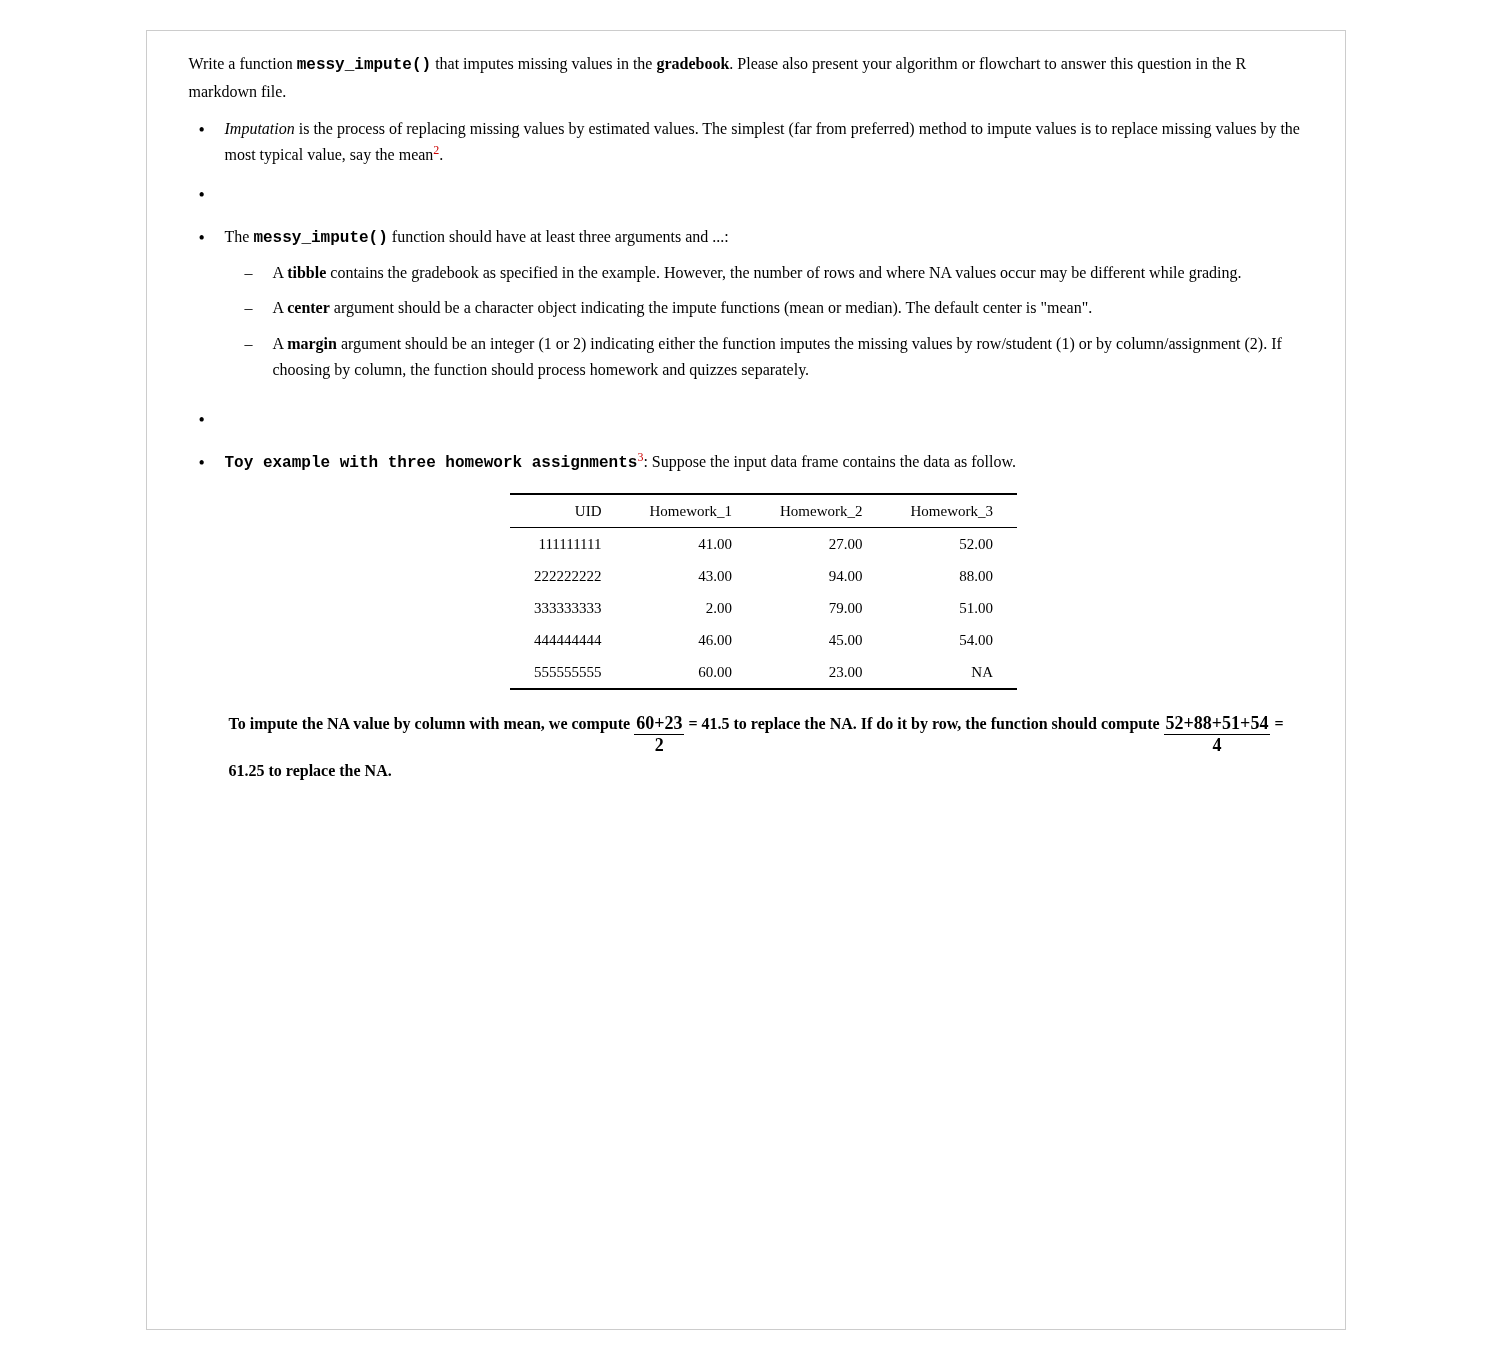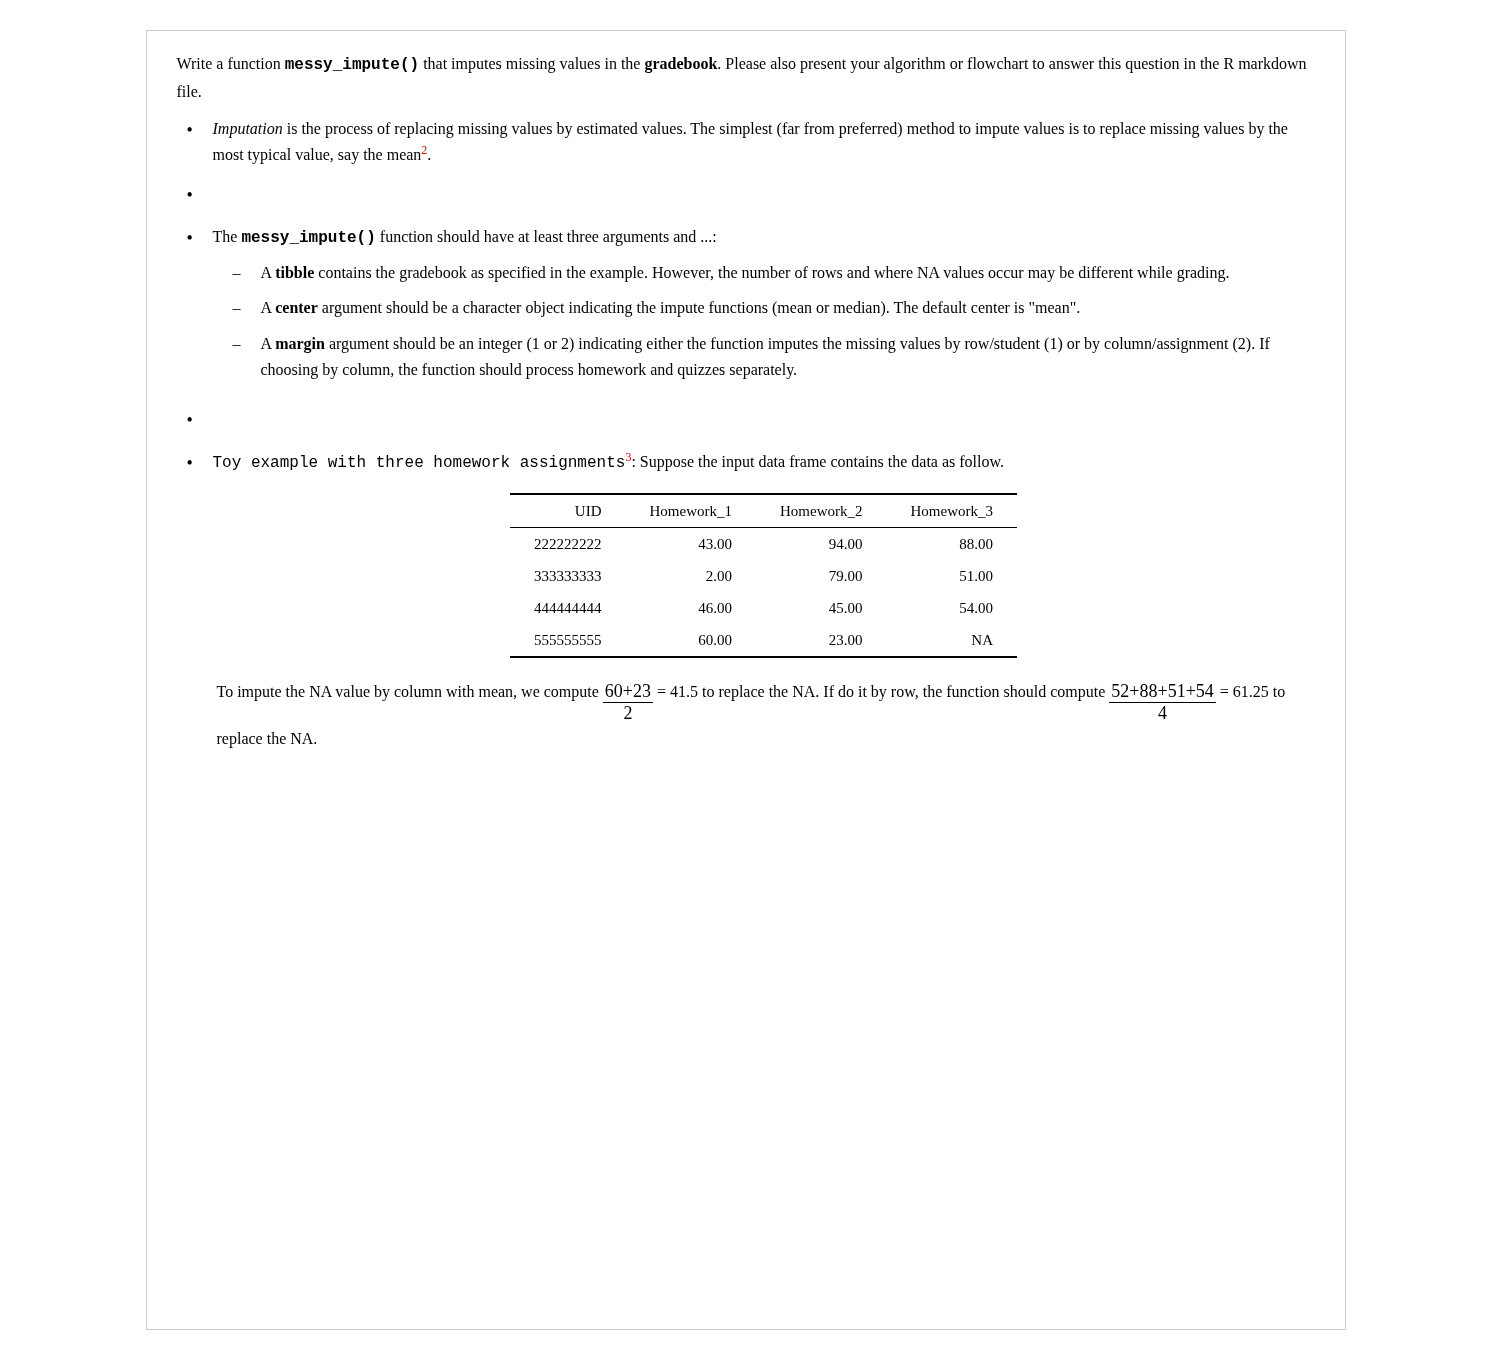--- a/index.html
+++ b/index.html
@@ -14,21 +14,21 @@
       font-size: 16px;
       color: #000000;
       padding: 30px 40px;
       max-width: 1491px;
       min-height: 1356px;
     }
 
     .page-content {
       max-width: 1200px;
       margin: 0 auto;
-      padding: 20px 30px;
+      padding: 20px 42px;
       border: 1px solid #ccc;
       min-height: 1300px;
     }
 
     .intro-paragraph {
       margin-bottom: 12px;
       line-height: 1.6;
     }
 
     .note-label {
@@ -94,21 +94,21 @@
 
     .superscript {
       color: #cc0000;
       font-size: 12px;
       vertical-align: super;
       line-height: 0;
     }
 
     .toy-example-label {
       font-family: "Courier New", Courier, monospace;
-      font-weight: normal;
+      font-weight: bold;
     }
 
     
     .table-wrapper {
       display: flex;
       justify-content: center;
       margin: 16px 0 20px 0;
     }
 
     table {
@@ -136,20 +136,21 @@
       text-align: right;
     }
 
     table th {
       font-weight: normal;
     }
 
     .impute-explanation {
       line-height: 1.7;
       padding-left: 4px;
+      font-weight: bold;
     }
 
     .fraction {
       display: inline-block;
       vertical-align: middle;
       text-align: center;
       font-size: 18px;
     }
 
     .fraction-num {
@@ -239,20 +240,26 @@
           <table>
             <thead>
               <tr>
                 <th>UID</th>
                 <th>Homework_1</th>
                 <th>Homework_2</th>
                 <th>Homework_3</th>
               </tr>
             </thead>
             <tbody>
+              <tr>
+                <td>111111111</td>
+                <td>41.00</td>
+                <td>27.00</td>
+                <td>52.00</td>
+              </tr>
               <tr>
                 <td>222222222</td>
                 <td>43.00</td>
                 <td>94.00</td>
                 <td>88.00</td>
               </tr>
               <tr>
                 <td>333333333</td>
                 <td>2.00</td>
                 <td>79.00</td>

